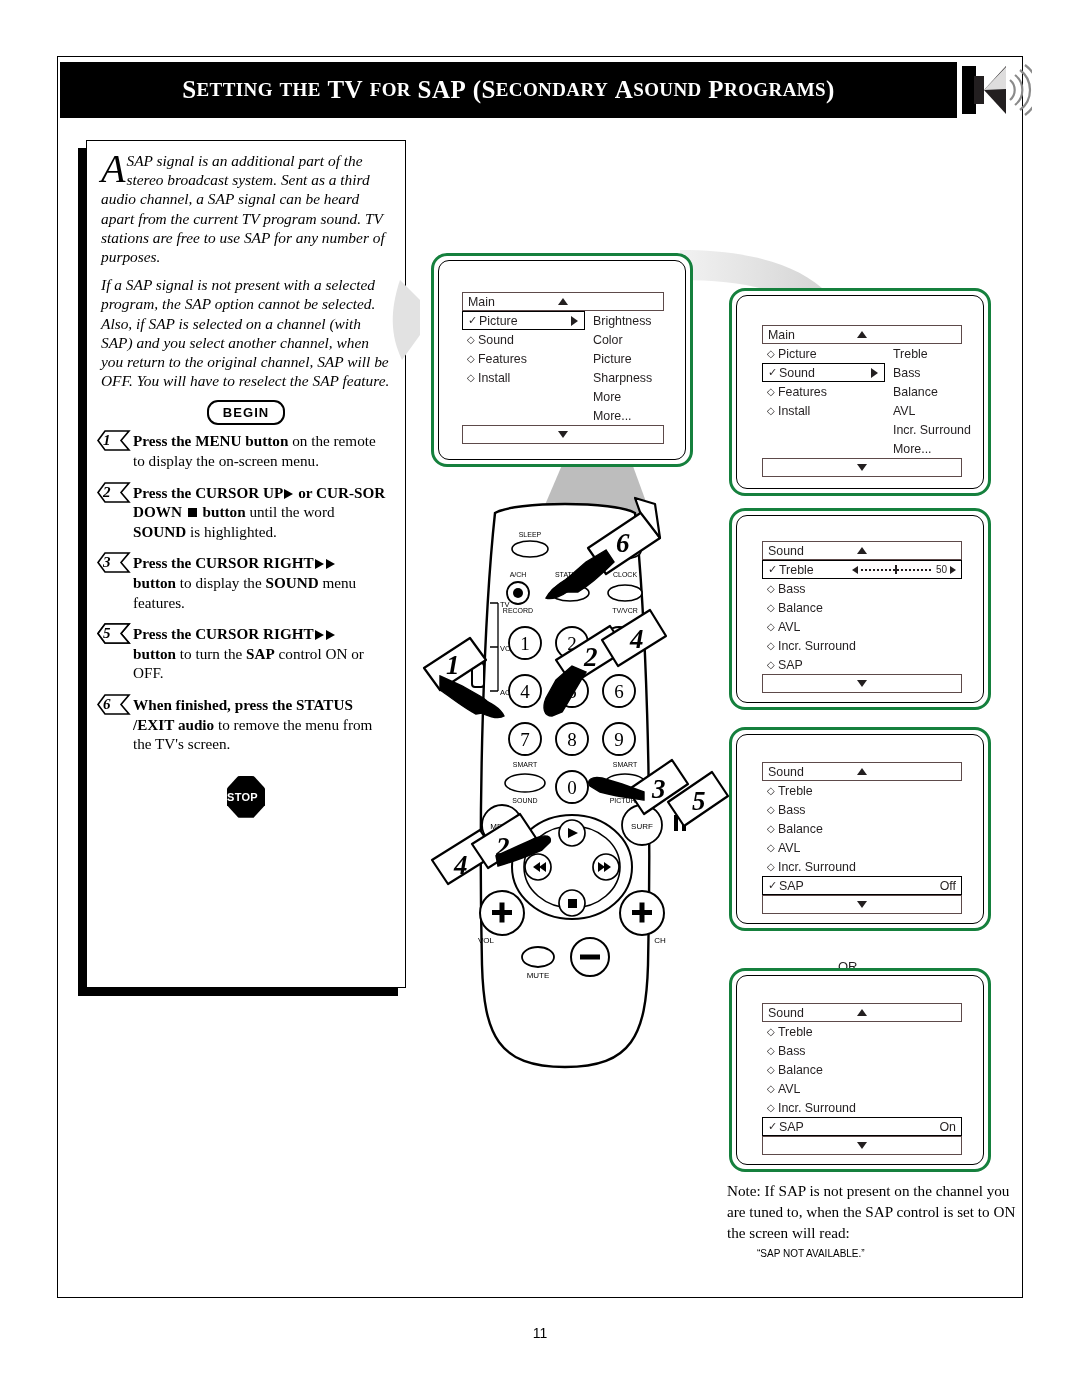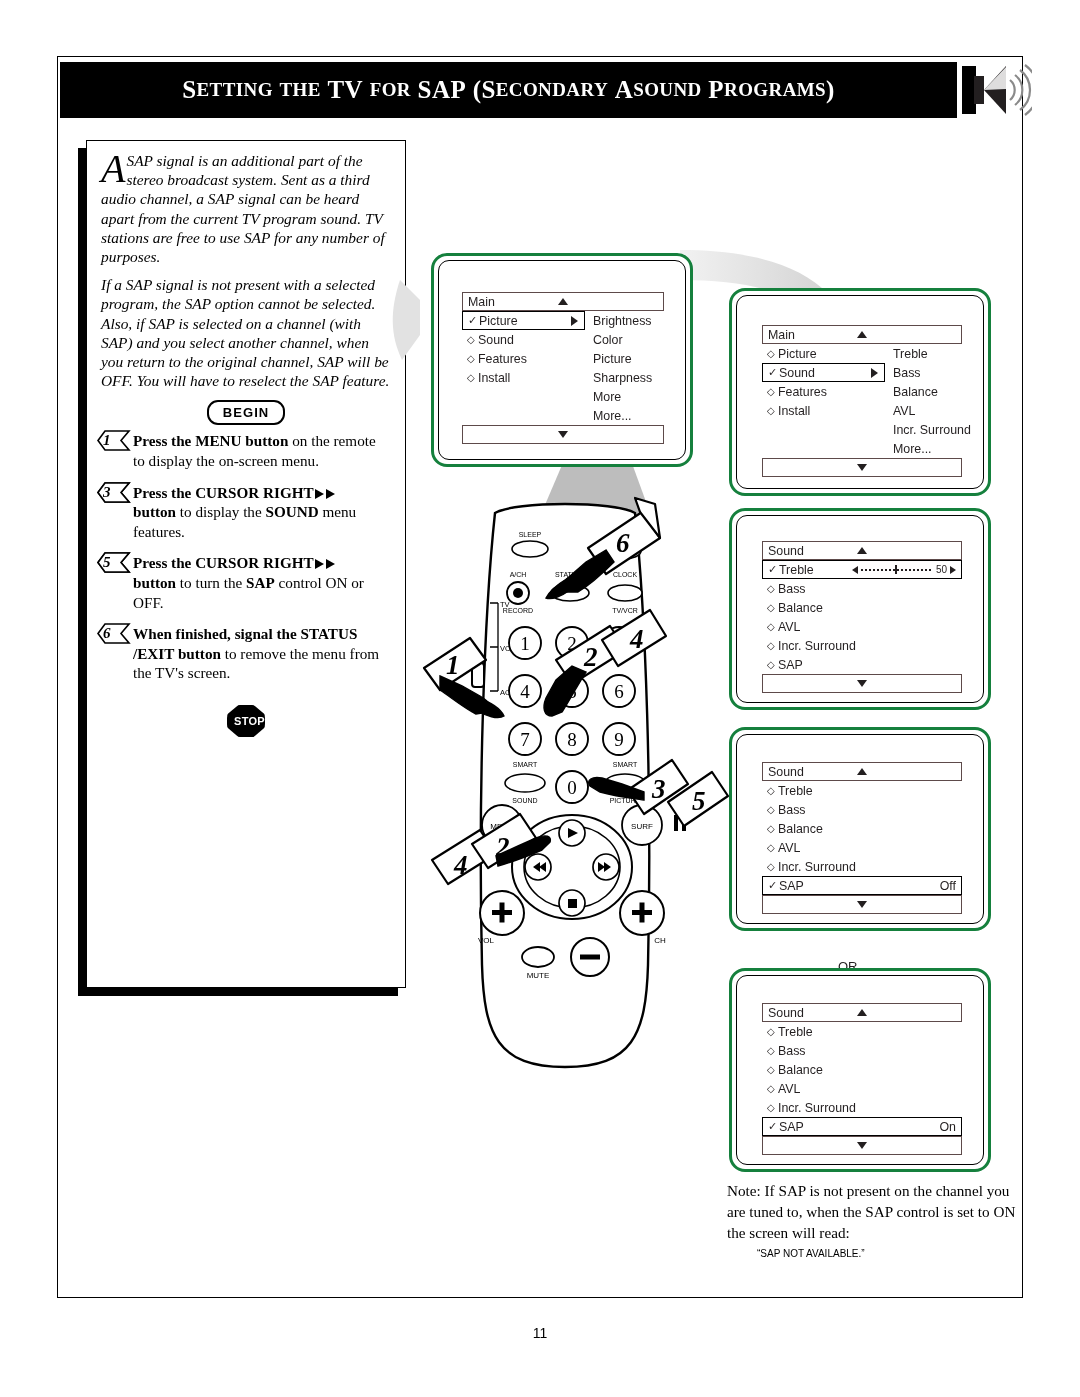--- a/index.html
+++ b/index.html
@@ -47,23 +47,23 @@
   .step .num span{position:absolute;left:6px;top:1px;font-size:15px;
                   font-family:"Liberation Serif",serif;font-style:italic;font-weight:bold;}
   .step b{font-weight:bold;}
   .tri{display:inline-block;width:0;height:0;border-left:9px solid #000;
        border-top:5.5px solid transparent;border-bottom:5.5px solid transparent;
        vertical-align:-1px;margin:0 1px;}
   .sq{display:inline-block;width:9px;height:9px;background:#000;vertical-align:0px;margin:0 2px;}
 
   
   #stop-badge{width:38px;height:34px;margin:22px auto 0 auto;position:relative;}
-  #stop-oct{width:38px;height:32px;background:#000;
+  #stop-oct{width:38px;height:42px;background:#000;
             clip-path:polygon(30% 0,70% 0,100% 30%,100% 70%,70% 100%,30% 100%,0 70%,0 30%);
-            display:flex;align-items:center;justify-content:flex-end;border-radius:13px;}
+            display:flex;align-items:center;justify-content:flex-start;border-radius:13px;}
   #stop-oct span{color:#fff;font-family:"Liberation Sans",sans-serif;font-weight:bold;
                  font-size:11px;letter-spacing:.3px;}
 
   
   .tvbox{position:absolute;border:3px solid #15803d;border-radius:16px;
          background:#fff;box-sizing:border-box;}
   .tvbox-in{position:absolute;left:4px;top:4px;right:4px;bottom:4px;
             border:1.6px solid #000;border-radius:11px;box-sizing:border-box;}
   .osd{position:absolute;font-family:"Liberation Sans",sans-serif;font-size:12.4px;
        color:#231f20;}
@@ -166,21 +166,21 @@
           <svg viewBox="0 0 34 21" width="34" height="21">
             <polygon points="1,10.5 8,1 32,1 24,10.5 32,20 8,20" fill="#fff" stroke="#000" stroke-width="1.6"></polygon>
           </svg>
           <span>1</span>
         </span><span><b>Press the MENU button</b> on the remote to display the on-screen menu.</span></div>
       <div class="step"><span class="num">
           <svg viewBox="0 0 34 21" width="34" height="21">
             <polygon points="1,10.5 8,1 32,1 24,10.5 32,20 8,20" fill="#fff" stroke="#000" stroke-width="1.6"></polygon>
           </svg>
           <span>2</span>
-        </span></div>
+        </span><span><b>Press the CURSOR UP<span class="tri"></span> or CUR-SOR DOWN <span class="sq"></span> button</b> until the word <b>SOUND</b> is highlighted.</span></div>
       <div class="step"><span class="num">
           <svg viewBox="0 0 34 21" width="34" height="21">
             <polygon points="1,10.5 8,1 32,1 24,10.5 32,20 8,20" fill="#fff" stroke="#000" stroke-width="1.6"></polygon>
           </svg>
           <span>3</span>
         </span><span><b>Press the CURSOR RIGHT<span class="tri"></span><span class="tri"></span><br>button</b> to display the <b>SOUND</b> menu features.</span></div>
       <div class="step"><span class="num">
           <svg viewBox="0 0 34 21" width="34" height="21">
             <polygon points="1,10.5 8,1 32,1 24,10.5 32,20 8,20" fill="#fff" stroke="#000" stroke-width="1.6"></polygon>
           </svg>
@@ -190,21 +190,21 @@
           <svg viewBox="0 0 34 21" width="34" height="21">
             <polygon points="1,10.5 8,1 32,1 24,10.5 32,20 8,20" fill="#fff" stroke="#000" stroke-width="1.6"></polygon>
           </svg>
           <span>5</span>
         </span><span><b>Press the CURSOR RIGHT<span class="tri"></span><span class="tri"></span><br>button</b> to turn the <b>SAP</b> control ON or OFF.</span></div>
       <div class="step"><span class="num">
           <svg viewBox="0 0 34 21" width="34" height="21">
             <polygon points="1,10.5 8,1 32,1 24,10.5 32,20 8,20" fill="#fff" stroke="#000" stroke-width="1.6"></polygon>
           </svg>
           <span>6</span>
-        </span><span><b>When finished, signal the STATUS /EXIT button</b> to remove the menu from the TV's screen.</span></div>
+        </span><span><b>When finished, press the STATUS /EXIT audio</b> to remove the menu from the TV's screen.</span></div>
     </div>
 
   <div id="stop-badge">
     <div id="stop-oct">
         <span>STOP</span>
       </div>
   </div>
 </div>
 
 <svg style="position:absolute;left:380px;top:240px;width:660px;height:700px;">

